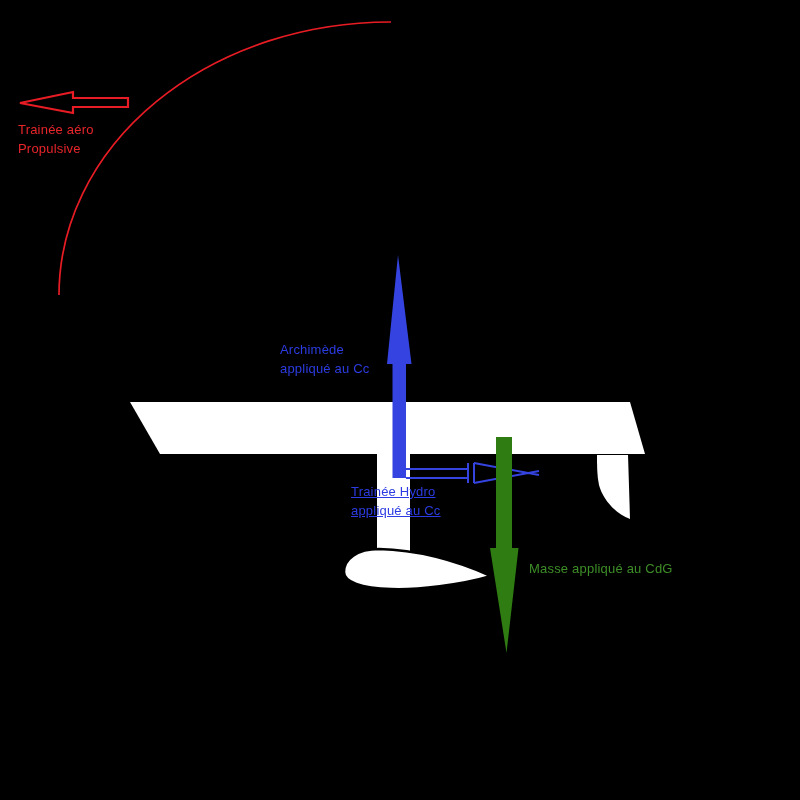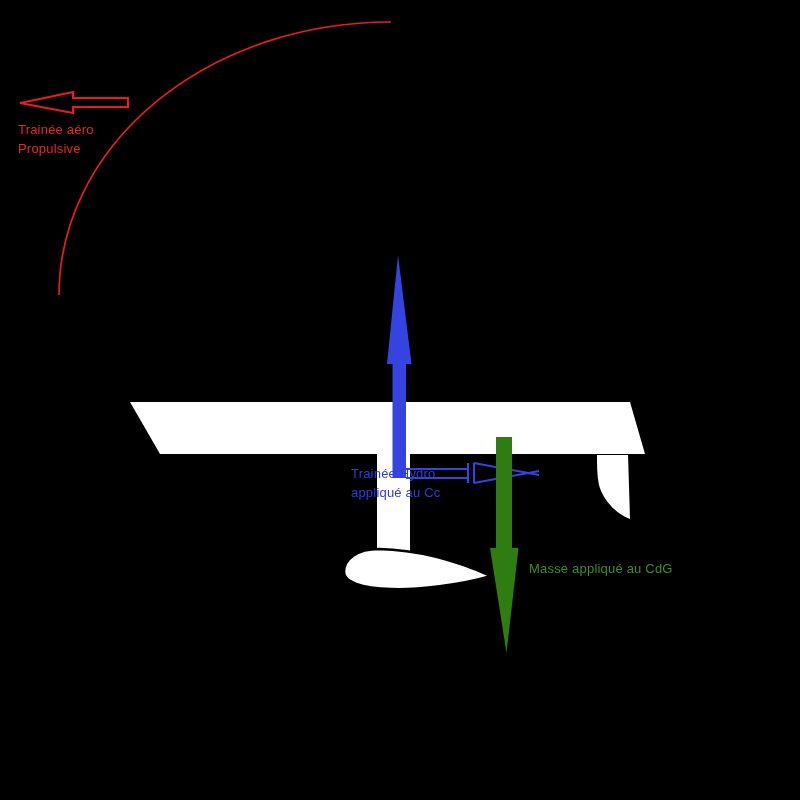--- a/index.html
+++ b/index.html
@@ -60,22 +60,26 @@
     </g>
 
     <path d="M 496 437 H 512 V 548 H 518.5 L 506.5 653 L 490 548 H 496 Z" fill="#2e7c12"></path>
   </svg>
 
   <div class="label label-red" style="left:18px; top:120px;">
     <div>Trainée aéro</div>
     <div>Propulsive</div>
   </div>
 
+  <div class="label label-blue" style="left:280px; top:340px;">
+    <div>Archimède</div>
+    <div>appliqué au Cc</div>
+  </div>
 
-  <div class="label label-blue" style="left:351px; top:464px;">
+  <div class="label label-blue" style="left:351px; top:482px;text-decoration:underline;">
     <div>Trainée Hydro</div>
     <div>appliqué au Cc</div>
   </div>
 
   <div class="label label-green" style="left:529px; top:559px;">
     <div>Masse appliqué au CdG</div>
   </div>
 
 </div>
 

